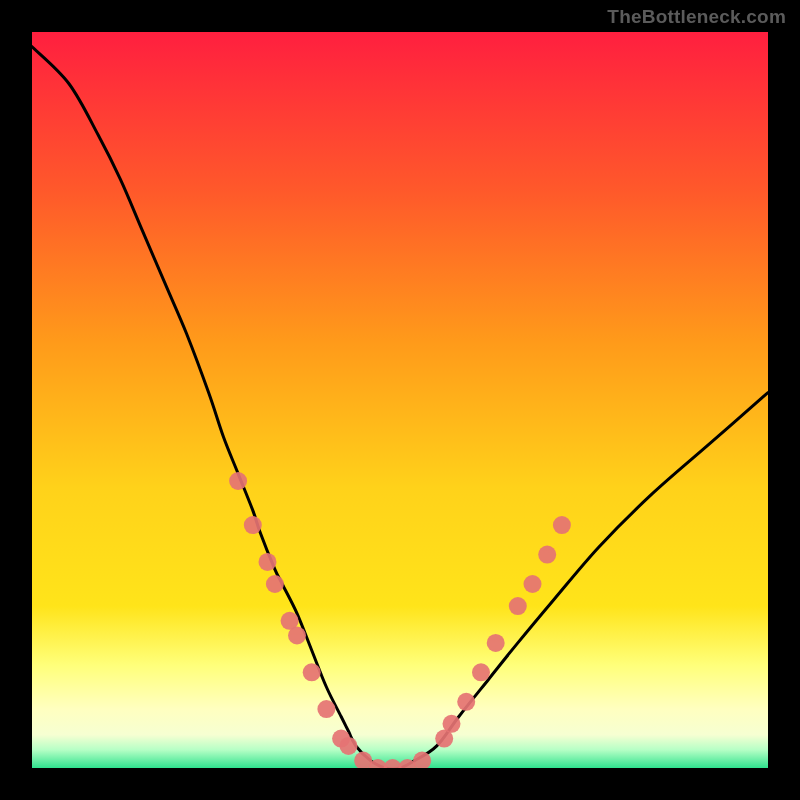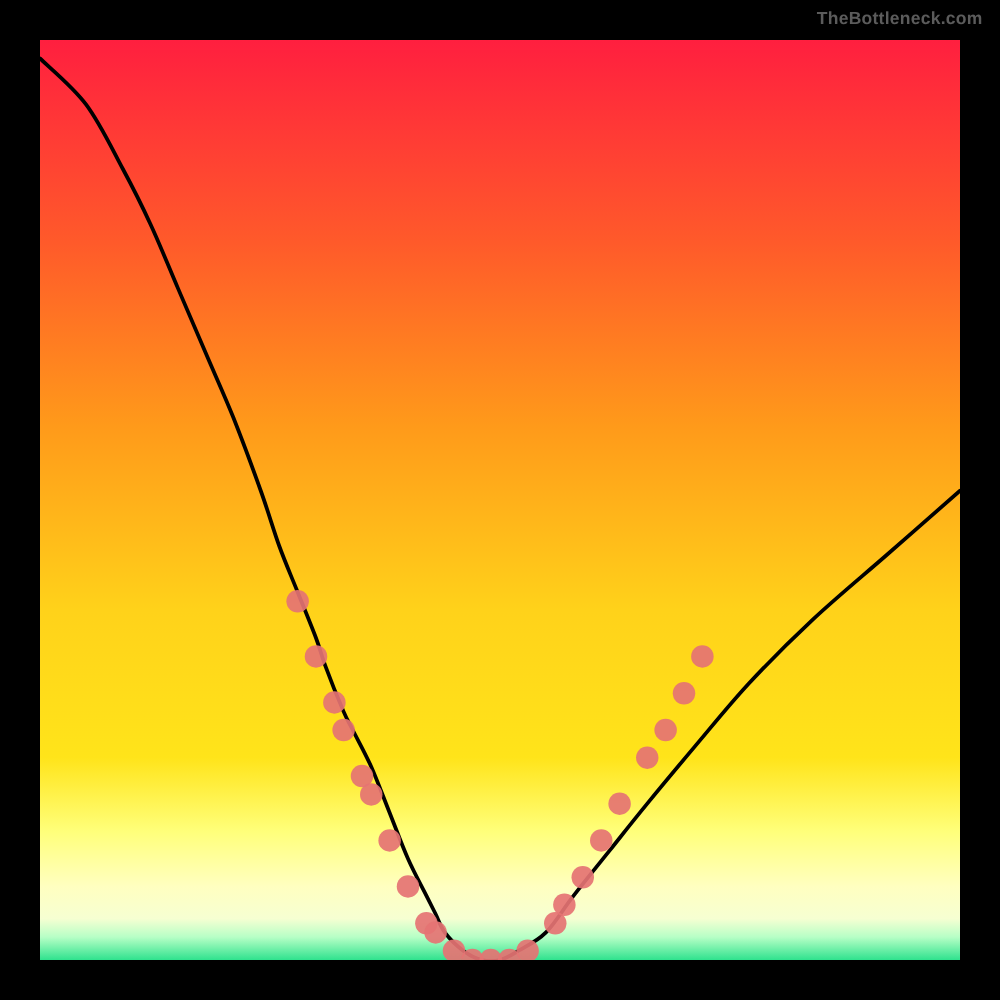--- a/index.html
+++ b/index.html
@@ -23,21 +23,21 @@
     top: 32px;
     width: 736px;
     height: 736px;
     overflow: hidden;
   }
   .watermark {
     position: absolute;
     top: 6px;
     right: 14px;
     color: #5b5b5b;
-    font-size: 14px;
+    font-size: 19px;
     font-weight: 600;
     letter-spacing: 0.2px;
     user-select: none;
   }
   svg {
     display: block;
     width: 736px;
     height: 736px;
   }
 </style>

